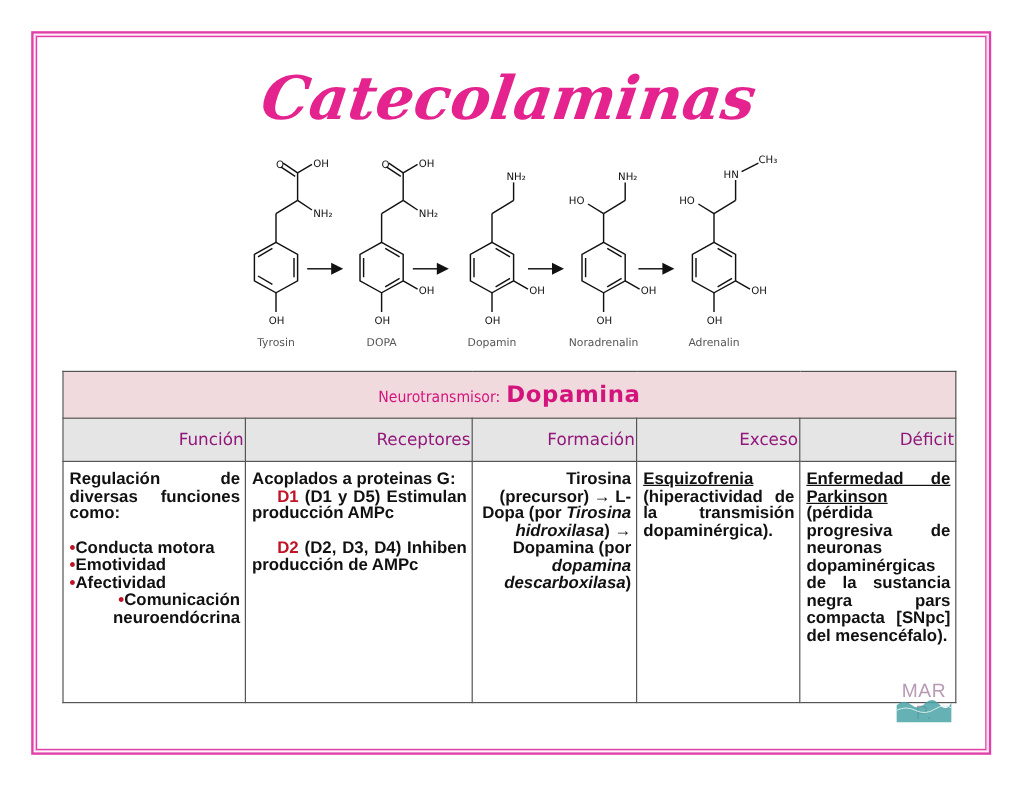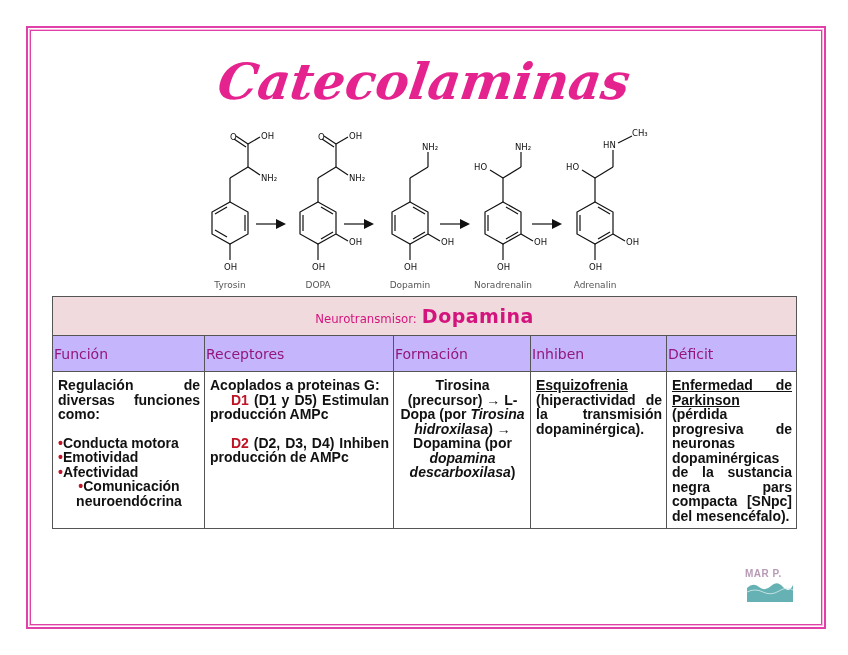--- a/index.html
+++ b/index.html
@@ -4,34 +4,34 @@
 <style>
   html, body { margin: 0; padding: 0; background: #ffffff; }
   body { width: 848px; height: 655px; position: relative; overflow: hidden; font-family: "Liberation Sans", sans-serif; }
   .frame-outer { position: absolute; left: 26px; top: 26px; width: 800px; height: 603px; border: 2px solid #e040a8; box-sizing: border-box; }
   .frame-inner { position: absolute; left: 30px; top: 30px; width: 792px; height: 595px; border: 1px solid #e040a8; box-sizing: border-box; }
   .frame-outer::after { content: ""; position: absolute; inset: 1px; border: 1px solid #f7b9de; }
   .title { position: absolute; left: 0; width: 848px; top: 52px; text-align: center; font-family: "DejaVu Serif", serif; font-style: italic; font-weight: bold; font-size: 50px; color: #e5238f; letter-spacing: 0px; line-height: 60px; transform: skewX(-8deg); }
   .molecules { position: absolute; left: 190px; top: 120px; width: 460px; height: 180px; }
   .mol-label { font-family: "DejaVu Sans", sans-serif; font-size: 9px; fill: #555; }
   .atom { font-family: "DejaVu Sans", sans-serif; font-size: 8.5px; fill: #111; }
-  table.dopa { position: absolute; left: 52px; top: 296px; width: 744px; height: 233px; border-collapse: collapse; table-layout: fixed; }
+  table.dopa { position: absolute; left: 52px; top: 309px; width: 744px; height: 277px; border-collapse: collapse; table-layout: fixed; }
   table.dopa td, table.dopa th { border: 1.5px solid #555; }
   .nt-header { background: #f1dade; height: 36px; text-align: center; font-family: "DejaVu Sans", sans-serif; font-weight: normal; }
   .nt-label { color: #d4147d; font-size: 13px; font-family: "DejaVu Sans Condensed", "DejaVu Sans", sans-serif; }
   .nt-value { color: #d4147d; font-size: 19px; font-weight: bold; letter-spacing: 0.5px; }
-  .col-h th { height: 33px; color: #93177a; font-size: 14px; font-weight: normal; font-family: "DejaVu Sans", sans-serif; text-align: left; background: #c4b5fd; }
+  .col-h th { height: 33px; color: #93177a; font-size: 14px; font-weight: normal; font-family: "DejaVu Sans", sans-serif; text-align: right; background: #e5e5e5; }
   .body-row td { vertical-align: top; padding: 6px 4px 4px 5px; font-size: 14px; line-height: 14.5px; color: #111; font-weight: bold; text-align: justify; }
   .red { color: #c01426; margin-left: 21px; }
   .u { text-decoration: underline; margin-top: 10px; }
   .i { font-style: italic; }
   .bullet { color: #c01426; }
   .gap { height: 14px; }
   .logo { position: absolute; left: 745px; top: 568px; width: 50px; height: 40px; }
-  .logo-text { position: absolute; left: 0; top: 0; width: 50px; font-family: "Liberation Sans", sans-serif; font-size: 10px; color: #b89ab5; letter-spacing: 0.5px; font-weight: bold; }
+  .logo-text { position: absolute; left: 0; top: 0; width: 50px; text-align: center; font-family: "Liberation Sans", sans-serif; font-size: 16px; color: #b89ab5; letter-spacing: 0.5px; }
   .logo-wave { position: absolute; left: 2px; top: 14px; width: 46px; height: 20px; }
 </style>
 </head>
 <body>
 
 <div class="frame-outer"></div>
 <div class="frame-inner"></div>
 
 <div class="title">Catecolaminas</div>
 
@@ -168,40 +168,40 @@
       <tr>
     <th colspan="5" class="nt-header">
       <span class="nt-label">Neurotransmisor:</span>
       <span class="nt-value">Dopamina</span>
     </th>
   </tr>
   <tr class="col-h">
     <th>Función</th>
     <th>Receptores</th>
     <th>Formación</th>
-    <th>Inhiben</th>
+    <th>Exceso</th>
     <th>Déficit</th>
   </tr>
   <tr class="body-row">
     <td>
       <div>Regulación de diversas funciones como:</div>
       <div class="gap"></div>
       <div><span class="bullet">•</span><span>Conducta motora</span></div>
       <div><span class="bullet">•</span><span>Emotividad</span></div>
       <div><span class="bullet">•</span><span>Afectividad</span></div>
-      <div style="text-align:center"><span class="bullet">•</span><span>Comunicación neuroendócrina</span></div>
+      <div style="text-align:right"><span class="bullet">•</span><span>Comunicación neuroendócrina</span></div>
     </td>
     <td>
       <div>Acoplados a proteinas G:</div>
       <div><span class="red">D1</span> <span>(D1 y D5) Estimulan producción AMPc</span></div>
       <div class="gap"></div>
       <div><span class="red">D2</span> <span>(D2, D3, D4) Inhiben producción de AMPc</span></div>
     </td>
     <td>
-      <div style="text-align:center">
+      <div style="text-align:right">
         <span>Tirosina</span>
         <span>(precursor)</span>
         <span>→</span>
         <span>L-Dopa (por</span>
         <span class="i">Tirosina hidroxilasa</span><span>)</span>
         <span>→</span>
         <span>Dopamina (por</span>
         <span class="i">dopamina descarboxilasa</span><span>)</span>
       </div>
     </td>

